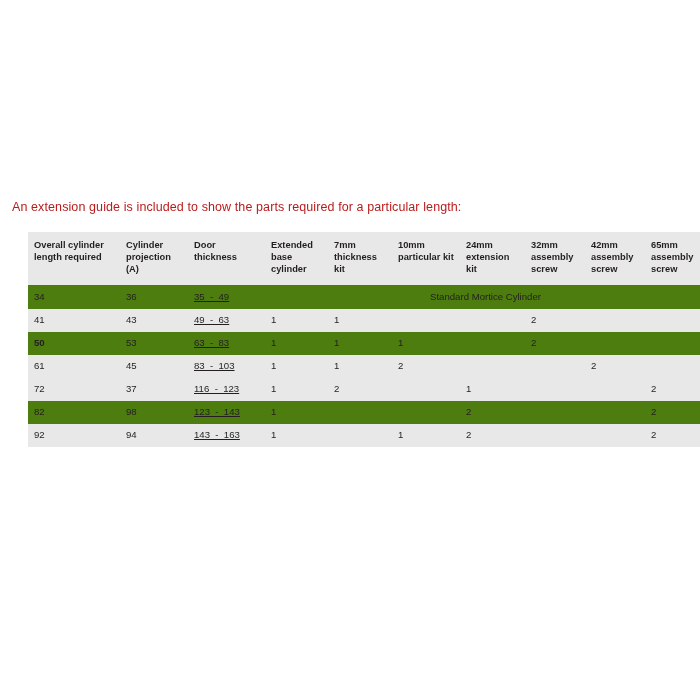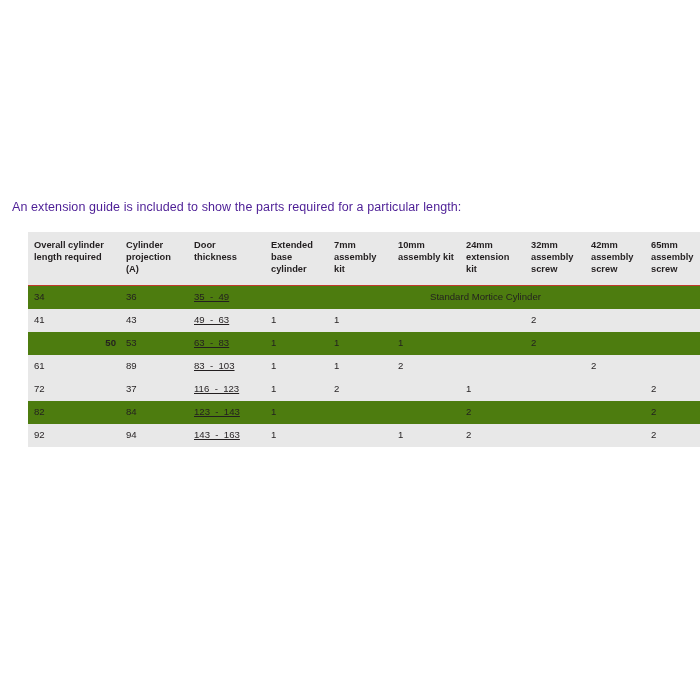--- a/index.html
+++ b/index.html
@@ -20,21 +20,21 @@
     left: 0;
     top: 0;
     width: 700px;
     height: 700px;
   }
   .intro {
     position: absolute;
     left: 12px;
     top: 200px;
     font-size: 12.5px;
-    color: #4c1d95;
+    color: #b91c1c;
     letter-spacing: 0.1px;
   }
   .table-wrap {
     position: absolute;
     left: 28px;
     top: 232px;
     width: 676px;
   }
   table.guide {
     border-collapse: collapse;
@@ -68,21 +68,20 @@
   table.guide tbody tr.odd {
     background: #4d7c0f;
   }
   table.guide tbody tr.even {
     background: #e8e8e8;
     border-radius: 11px;
   }
   td.bold-cell {
     font-weight: bold;
     font-size: 10.4px;
-    text-align: right;
   }
   td.span-note {
     text-align: center;
     font-size: 9.6px;
   }
   .thick-inner {
     display: inline-block;
     white-space: pre;
     text-decoration: underline;
   }
@@ -118,22 +117,22 @@
           <col class="c7">
           <col class="c8">
           <col class="c9">
       </colgroup>
       <thead>
         <tr>
           <th>Overall cylinder length required</th>
           <th>Cylinder projection (A)</th>
           <th>Door thickness</th>
           <th>Extended base cylinder</th>
-          <th>7mm assembly kit</th>
-          <th>10mm assembly kit</th>
+          <th>7mm thickness kit</th>
+          <th>10mm particular kit</th>
           <th>24mm extension kit</th>
           <th>32mm assembly screw</th>
           <th>42mm assembly screw</th>
           <th>65mm assembly screw</th>
         </tr>
       </thead>
       <tbody>
           <tr class="odd">
             <td>34</td>
             <td>36</td>
@@ -159,21 +158,21 @@
             <td>1</td>
             <td>1</td>
             <td>1</td>
             <td></td>
             <td>2</td>
             <td></td>
             <td></td>
           </tr>
           <tr class="even">
             <td>61</td>
-            <td>89</td>
+            <td>45</td>
             <td><span class="thick-inner">83  -  103</span></td>
             <td>1</td>
             <td>1</td>
             <td>2</td>
             <td></td>
             <td></td>
             <td>2</td>
             <td></td>
           </tr>
           <tr class="even">
@@ -183,21 +182,21 @@
             <td>1</td>
             <td>2</td>
             <td></td>
             <td>1</td>
             <td></td>
             <td></td>
             <td>2</td>
           </tr>
           <tr class="odd">
             <td>82</td>
-            <td>84</td>
+            <td>98</td>
             <td><span class="thick-inner">123  -  143</span></td>
             <td>1</td>
             <td></td>
             <td></td>
             <td>2</td>
             <td></td>
             <td></td>
             <td>2</td>
           </tr>
           <tr class="even">

